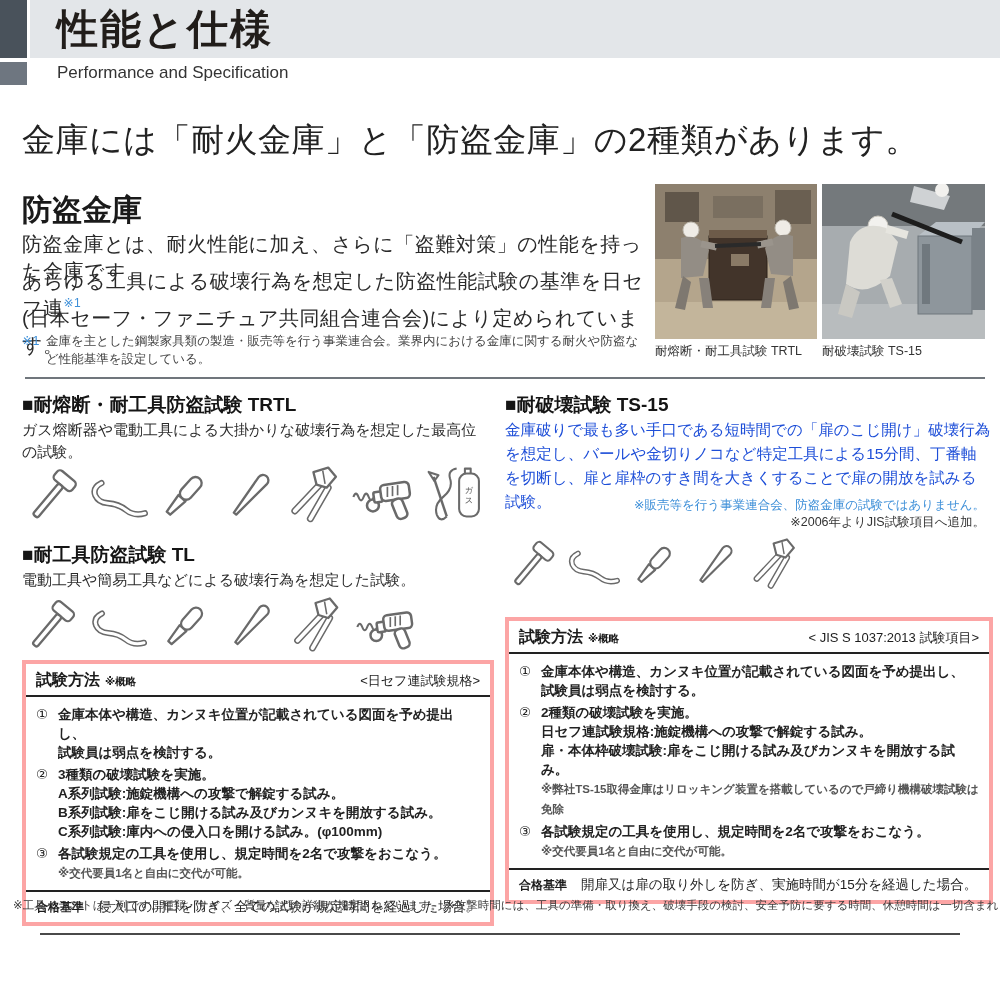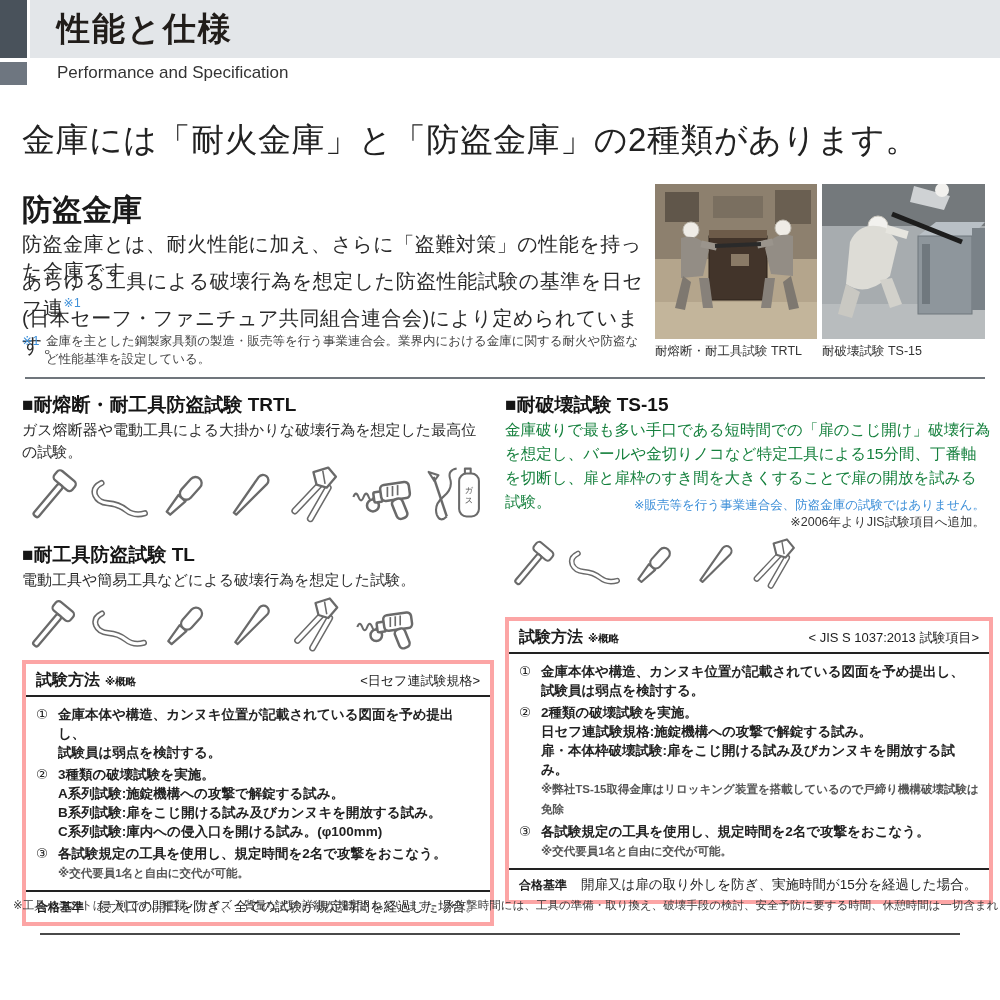--- a/index.html
+++ b/index.html
@@ -1,21 +1,21 @@
 <!DOCTYPE html>
 <html><head>
 <meta charset="utf-8">
 <style>
   html,body{margin:0;padding:0;background:#fff;}
   #page{position:relative;width:1000px;height:1000px;background:#fff;overflow:hidden;
         font-family:"Liberation Sans","DejaVu Sans",sans-serif;color:#1c1c1c;}
   .abs{position:absolute;}
   
   .banner{top:0;left:30px;right:0;height:58px;background:#e3e6e9;display:flex;align-items:center;}
-  .banner h1{margin:0 0 0 27px;font-size:33px;font-weight:bold;color:#211d1a;letter-spacing:2px;}
+  .banner h1{margin:0 0 0 27px;font-size:41px;font-weight:bold;color:#211d1a;letter-spacing:2px;}
   .block-dark{top:0;left:0;width:27px;height:58px;background:#49525b;}
   .block-mid{top:62px;left:0;width:27px;height:23px;background:#6e7680;}
   .subtitle{top:63px;left:57px;font-size:17px;color:#333;}
   
   .intro{top:118px;left:22px;font-size:33px;color:#222;letter-spacing:0.5px;}
   .sec-title{top:190px;left:22px;font-size:30px;font-weight:bold;color:#1a1a1a;}
   .sec-line{left:22px;width:640px;font-size:20px;color:#2a2a2a;letter-spacing:0.5px;}
   .sup-blue{font-size:12px;color:#3d8fd8;vertical-align:super;}
   .sec-note{top:332px;left:22px;width:625px;font-size:12.5px;line-height:18px;color:#444;display:flex;}
   .sec-note .mk{color:#3d8fd8;flex:none;width:24px;}
@@ -263,21 +263,21 @@
         <span class="txt"><span>各試験規定の工具を使用し、規定時間を2名で攻撃をおこなう。</span><br><span class="small-note">※交代要員1名と自由に交代が可能。</span></span>
       </div>
     </div>
     <div class="mb-foot">
       <span class="mb-pass">合格基準</span>
       <span class="pt">侵入口の開口を防ぎ、全ての試験が規定時間を経過した場合。</span>
     </div>
   </div>
 
   <div class="abs col-h" style="top:392px;left:505px">■耐破壊試験 TS-15</div>
-  <div class="abs" style="top:418px;left:505px;width:486px;font-size:15.5px;line-height:24px;color:#15803d">金庫破りで最も多い手口である短時間での「扉のこじ開け」破壊行為を想定し、バールや金切りノコなど特定工具による15分間、丁番軸を切断し、扉と扉枠のすき間を大きくすることで扉の開放を試みる試験。</div>
+  <div class="abs" style="top:418px;left:505px;width:486px;font-size:15.5px;line-height:24px;color:#1d4ed8">金庫破りで最も多い手口である短時間での「扉のこじ開け」破壊行為を想定し、バールや金切りノコなど特定工具による15分間、丁番軸を切断し、扉と扉枠のすき間を大きくすることで扉の開放を試みる試験。</div>
   <div class="abs r-notes blue" style="top:497px;left:505px;width:480px">※販売等を行う事業連合会、防盗金庫の試験ではありません。</div>
   <div class="abs r-notes" style="top:514px;left:505px;width:480px;color:#333">※2006年よりJIS試験項目へ追加。</div>
   <div class="abs tools" style="top:535px;left:503px;width:300px;justify-content:space-between">
     <span class="ticon"><svg width="56" height="62" viewBox="0 0 80 80">
           <use href="#t-hammer"></use>
         </svg></span>
     <span class="ticon"><svg width="56" height="62" viewBox="0 0 80 80">
           <use href="#t-crowbar"></use>
         </svg></span>
     <span class="ticon"><svg width="56" height="62" viewBox="0 0 80 80">

